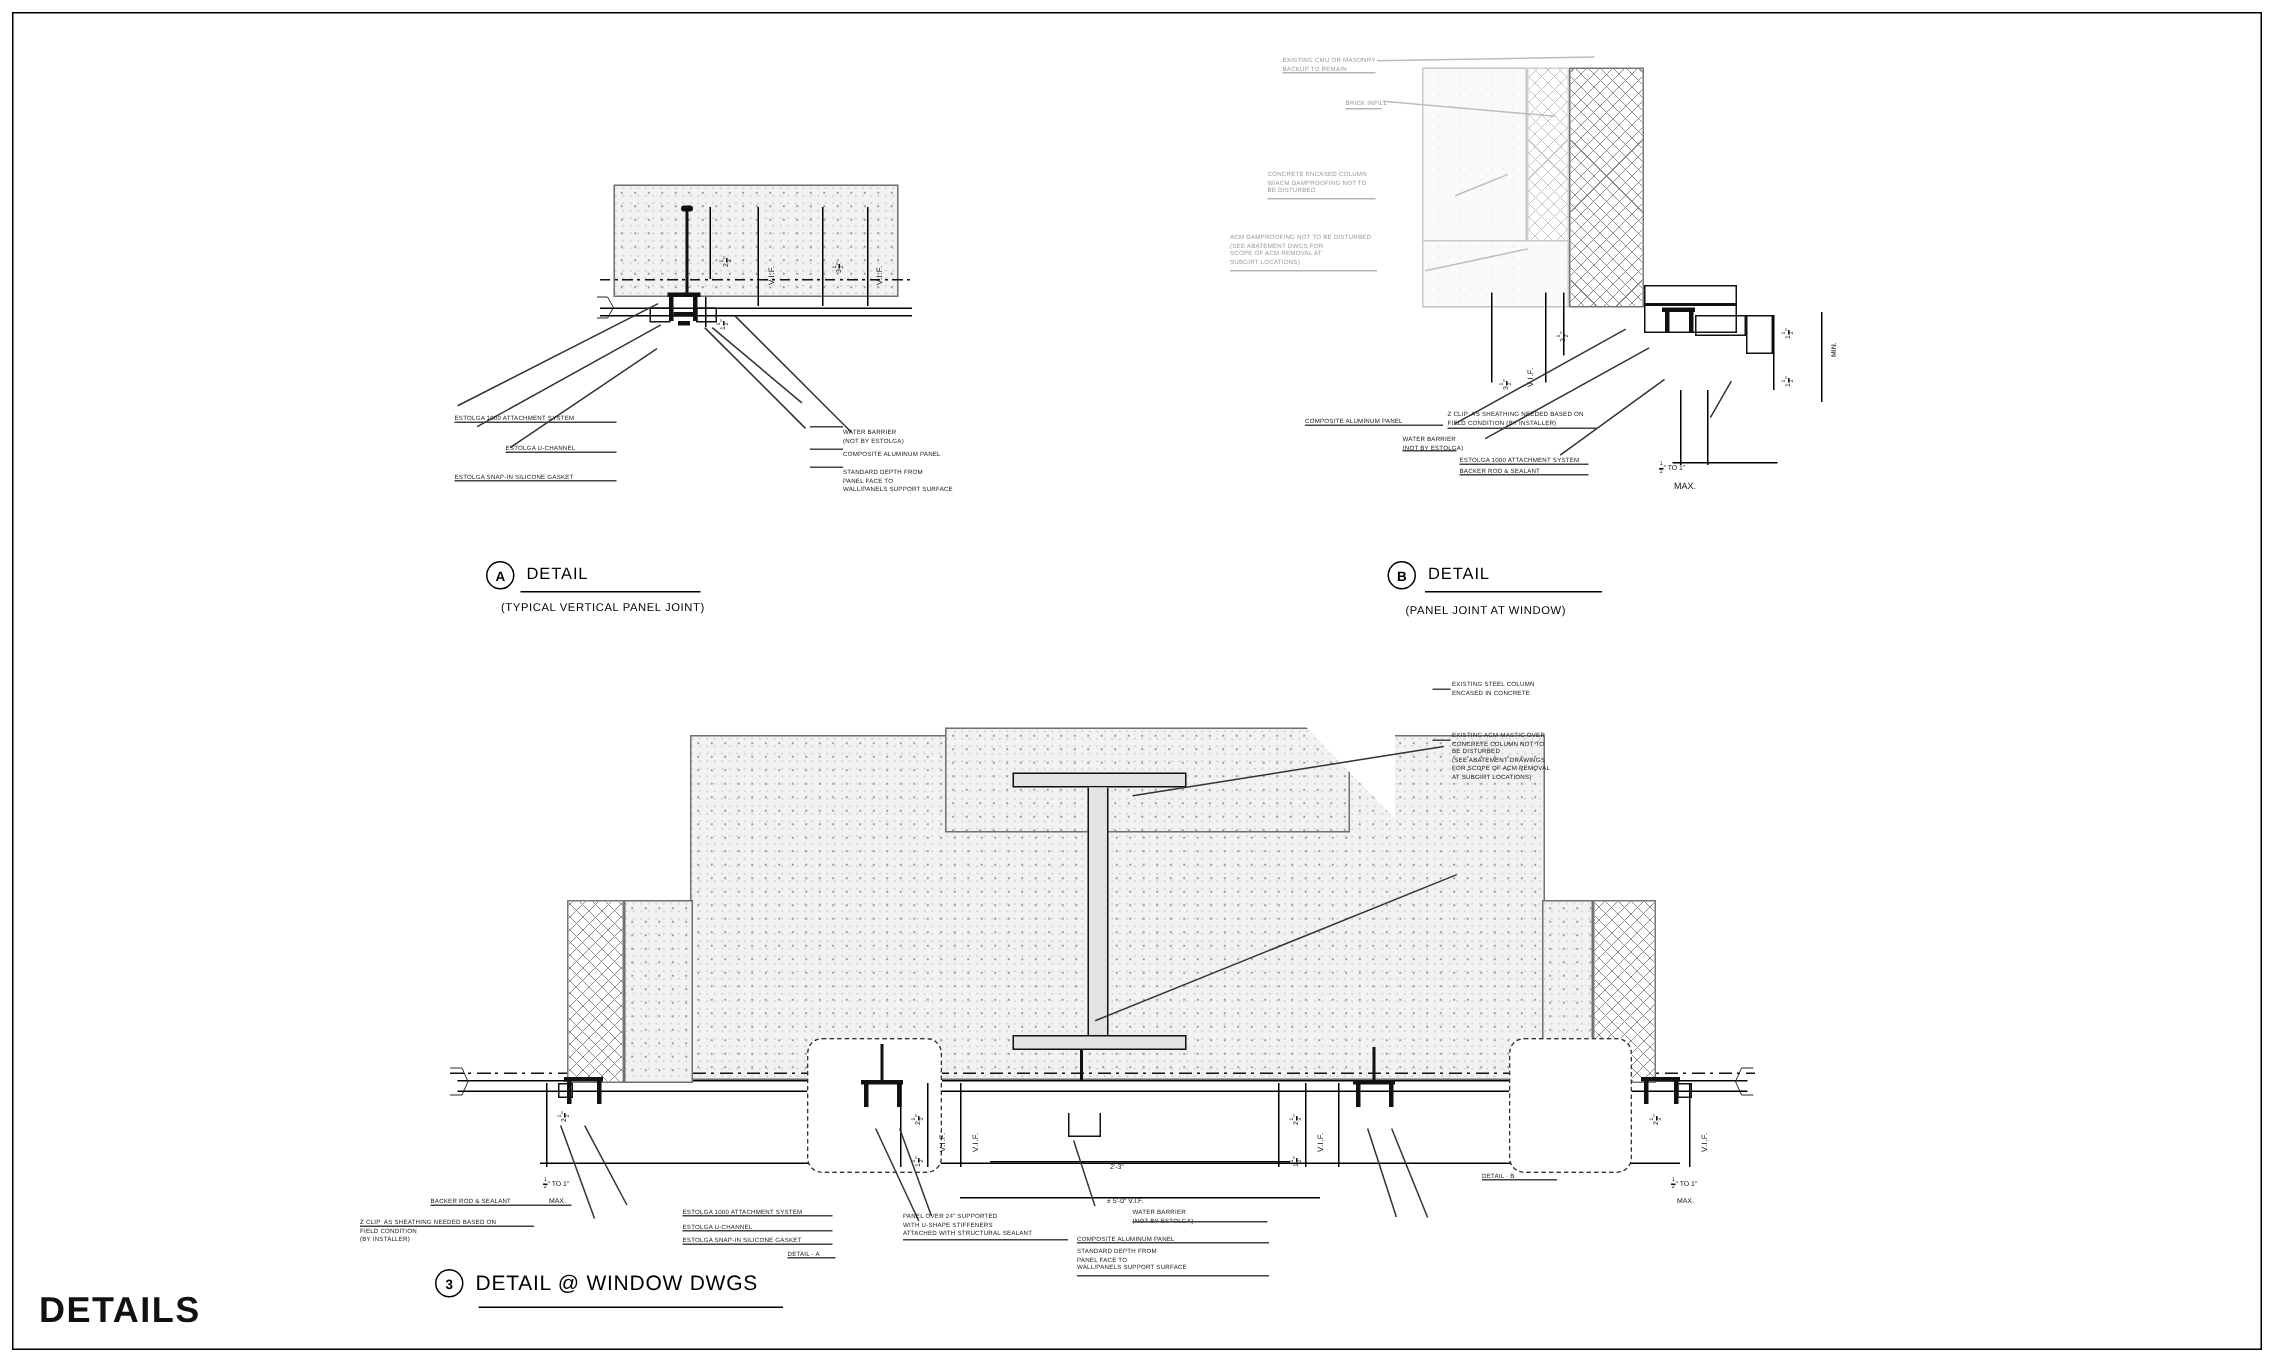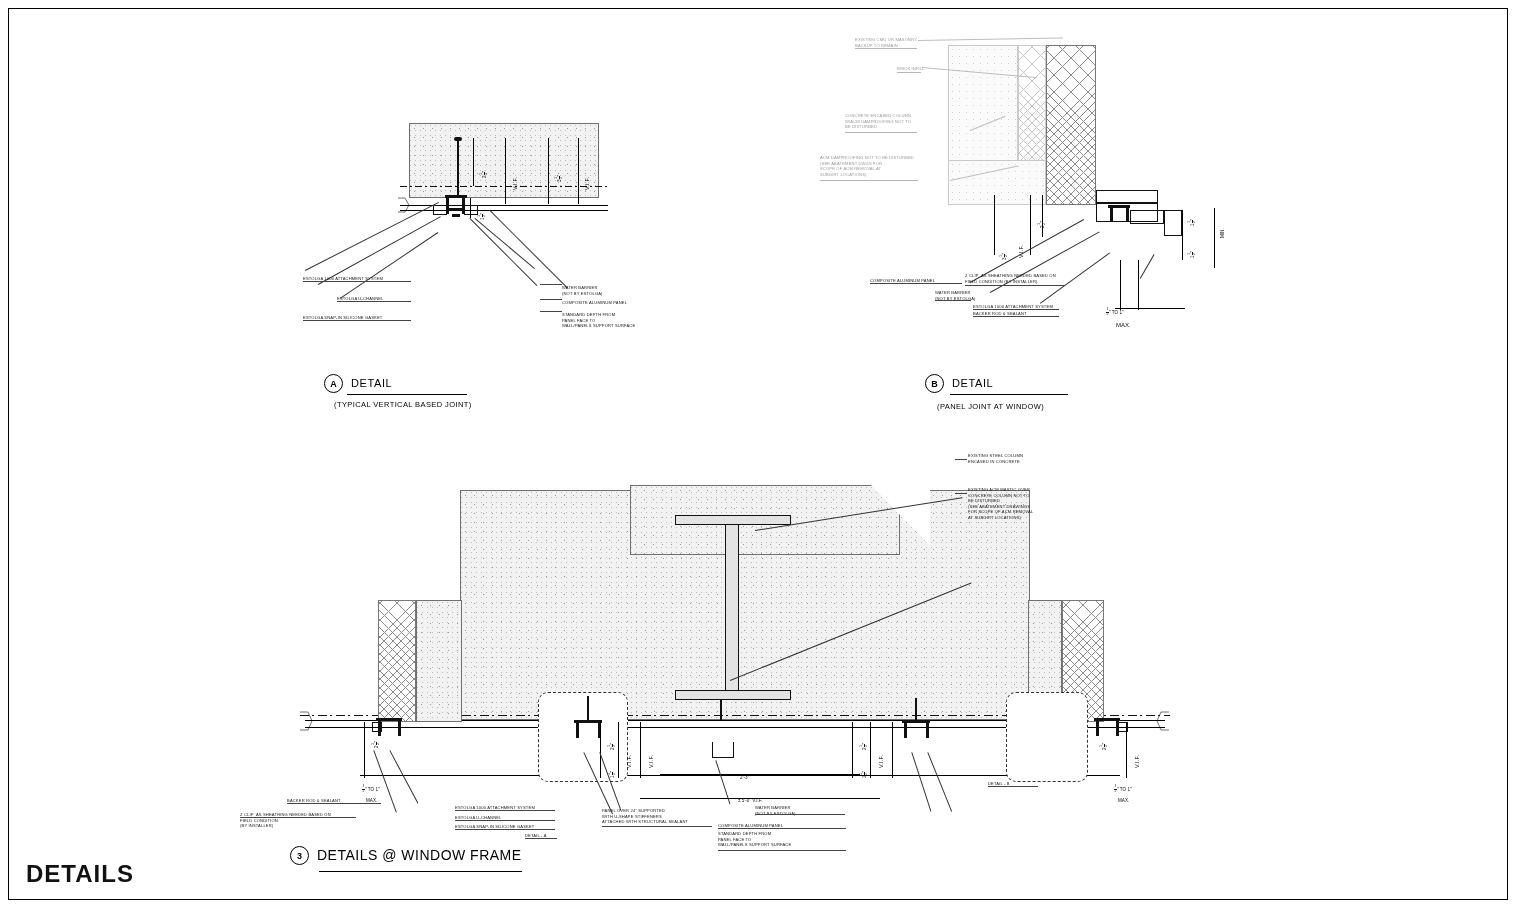--- a/index.html
+++ b/index.html
@@ -244,21 +244,21 @@
 WALL/PANELS SUPPORT SURFACE</div>
   <div class="hline thin" style="left:540px; top:284px; width:22px;"></div>
   <div class="hline thin" style="left:540px; top:299px; width:22px;"></div>
   <div class="hline thin" style="left:540px; top:311px; width:22px;"></div>
 
   <div class="detail-title" style="left:324px; top:374px;">
     <div class="bubble">A</div>
     <div class="detail-name">DETAIL</div>
   </div>
   <div class="detail-underline" style="left:347px; top:394px; width:120px;"></div>
-  <div class="detail-sub" style="left:334px; top:400px;">(TYPICAL VERTICAL BASED JOINT)</div>
+  <div class="detail-sub" style="left:334px; top:400px;">(TYPICAL VERTICAL PANEL JOINT)</div>
 
   <div class="abs" style="left:930px; top:20px; width:320px; height:320px;">
 
     <div class="concrete gray-out" style="left:18px; top:25px; width:70px; height:160px;"></div>
 
     <div class="brick gray-out" style="left:88px; top:25px; width:28px; height:160px;"></div>
 
     <div class="brick" style="left:116px; top:25px; width:50px; height:160px;"></div>
 
     <div class="concrete gray-out" style="left:18px; top:140px; width:98px; height:45px;"></div>
@@ -487,19 +487,19 @@
 WALL/PANELS SUPPORT SURFACE</div>
   <div class="hline thin" style="left:755px; top:814px; width:90px;"></div>
   <div class="hline thin" style="left:718px; top:828px; width:128px;"></div>
   <div class="hline thin" style="left:718px; top:850px; width:128px;"></div>
 
   <div class="lbl" style="left:988px; top:781px;">DETAIL - B</div>
   <div class="hline thin" style="left:988px; top:786px; width:50px;"></div>
 
   <div class="detail-title" style="left:290px; top:846px;">
     <div class="bubble">3</div>
-    <div class="detail-name detail-big">DETAILS @ WINDOW FRAME</div>
+    <div class="detail-name detail-big">DETAIL @ WINDOW DWGS</div>
   </div>
   <div class="detail-underline" style="left:319px; top:871px; width:203px;"></div>
 
   <div class="sheet-title">DETAILS</div>
 
 </div>
 
 </body></html>

